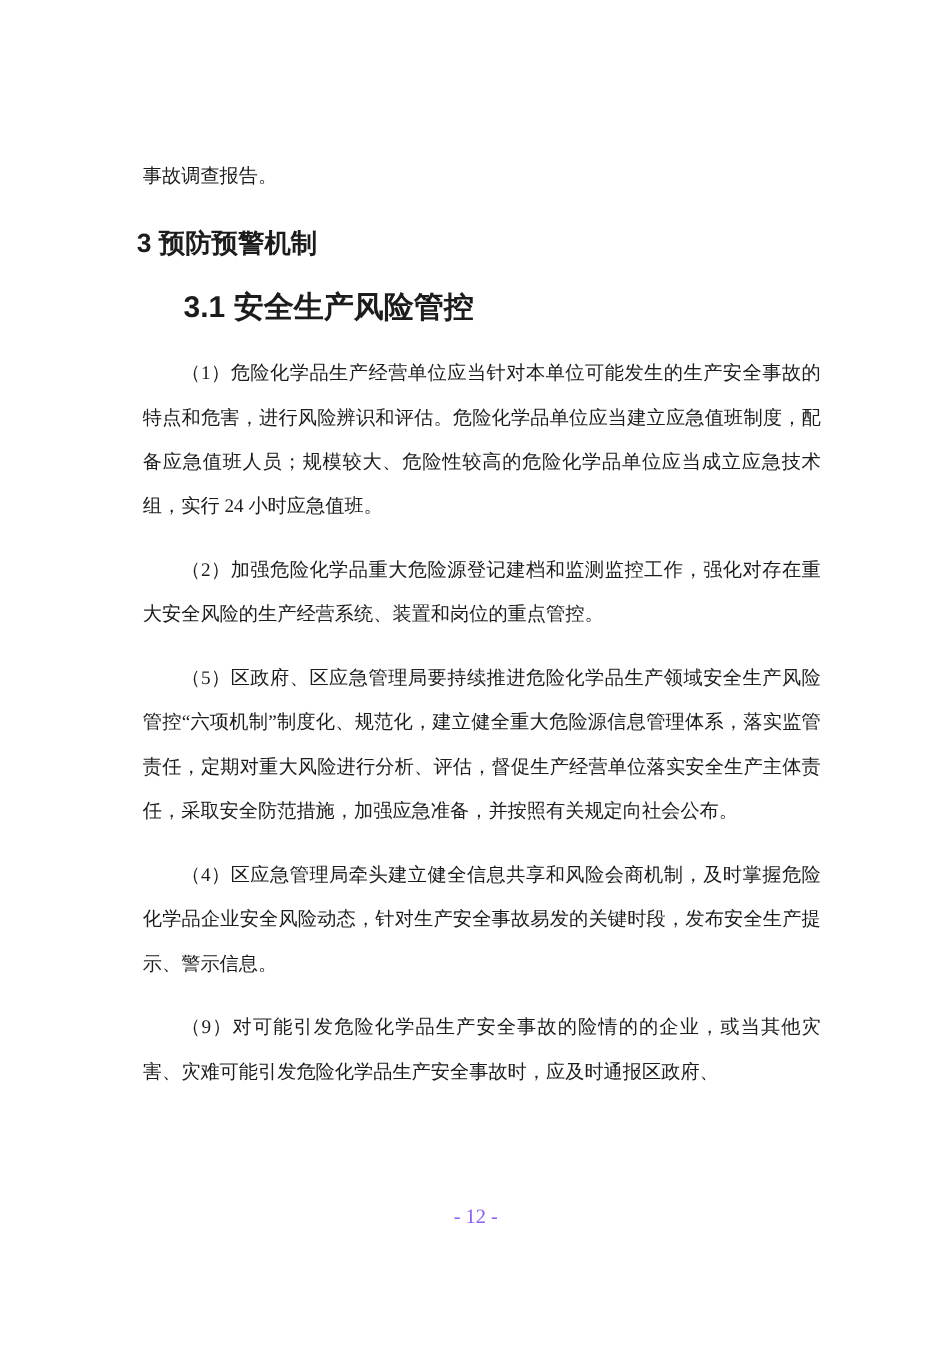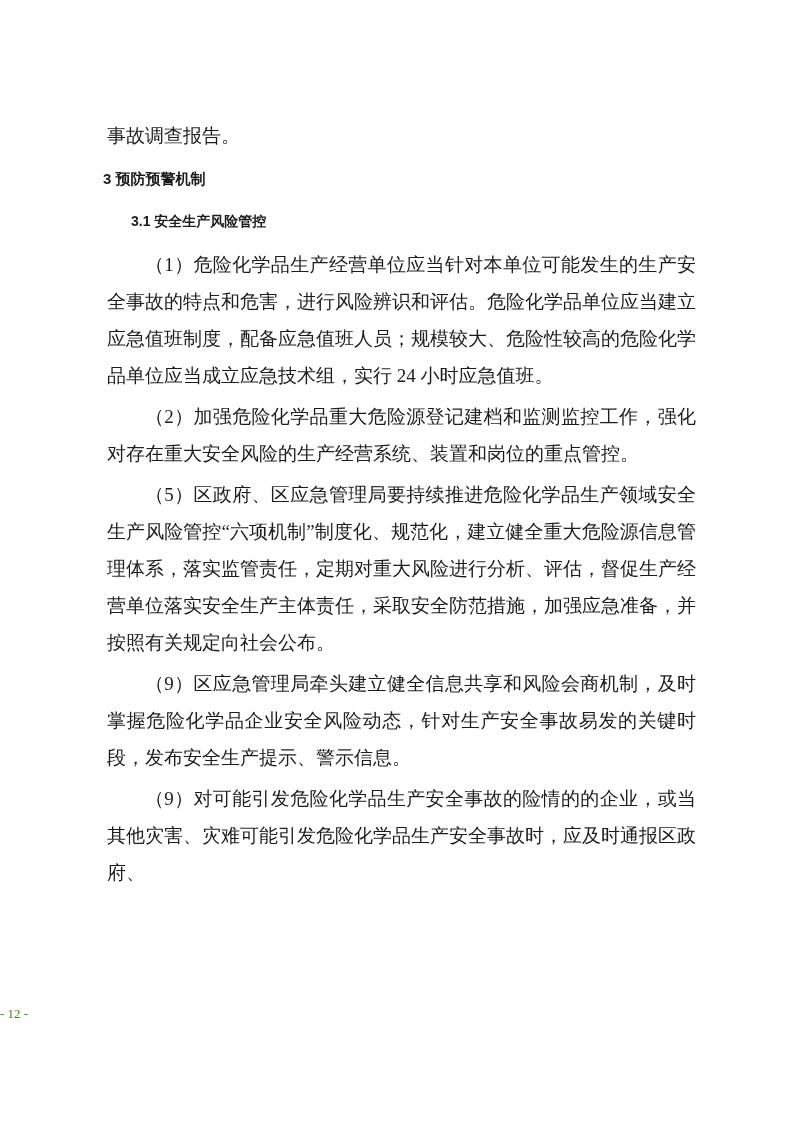--- a/index.html
+++ b/index.html
@@ -16,66 +16,66 @@
     color: #1c1c1c;
     font-family: "Liberation Serif", "DejaVu Serif", serif;
   }
   .content {
     position: absolute;
     left: 103px;
     top: 113px;
     width: 597px;
   }
   .para {
-    margin: 4px;
-    font-size: 19px;
+    margin: 16px;
+    font-size: 16px;
     line-height: 37px;
     text-align: justify;
     text-justify: inter-ideograph;
     text-indent: 2em;
     word-break: break-all;
   }
   .para.no-indent {
     text-indent: 0;
   }
   .h1 {
-    margin: 0;
+    margin: 11px;
     font-family: "Liberation Sans", "DejaVu Sans", sans-serif;
     font-weight: bold;
-    font-size: 15px;
+    font-size: 22px;
     line-height: 42px;
     text-indent: 0;
   }
   .h2 {
     margin: 0;
     font-family: "Liberation Sans", "DejaVu Sans", sans-serif;
     font-weight: bold;
-    font-size: 14px;
+    font-size: 25px;
     line-height: 42px;
     text-indent: 2em;
   }
   .footer {
     position: absolute;
     left: 0;
     top: 1002px;
     width: 100%;
-    text-align: left;
-    font-size: 13px;
+    text-align: center;
+    font-size: 17px;
     line-height: 24px;
-    color: #4d7c0f;
+    color: #8b5cf6;
   }
 </style>
 </head>
 <body>
 
 <div class="page">
   <div class="content">
     <p class="para no-indent">事故调查报告。</p>
     <h2 class="h1">3 预防预警机制</h2>
     <h3 class="h2">3.1 安全生产风险管控</h3>
     <p class="para">（1）危险化学品生产经营单位应当针对本单位可能发生的生产安全事故的特点和危害，进行风险辨识和评估。危险化学品单位应当建立应急值班制度，配备应急值班人员；规模较大、危险性较高的危险化学品单位应当成立应急技术组，实行 24 小时应急值班。</p>
     <p class="para">（2）加强危险化学品重大危险源登记建档和监测监控工作，强化对存在重大安全风险的生产经营系统、装置和岗位的重点管控。</p>
     <p class="para">（5）区政府、区应急管理局要持续推进危险化学品生产领域安全生产风险管控“六项机制”制度化、规范化，建立健全重大危险源信息管理体系，落实监管责任，定期对重大风险进行分析、评估，督促生产经营单位落实安全生产主体责任，采取安全防范措施，加强应急准备，并按照有关规定向社会公布。</p>
-    <p class="para">（9）区应急管理局牵头建立健全信息共享和风险会商机制，及时掌握危险化学品企业安全风险动态，针对生产安全事故易发的关键时段，发布安全生产提示、警示信息。</p>
+    <p class="para">（4）区应急管理局牵头建立健全信息共享和风险会商机制，及时掌握危险化学品企业安全风险动态，针对生产安全事故易发的关键时段，发布安全生产提示、警示信息。</p>
     <p class="para">（9）对可能引发危险化学品生产安全事故的险情的的企业，或当其他灾害、灾难可能引发危险化学品生产安全事故时，应及时通报区政府、</p>
   </div>
   <div class="footer">- 12 -</div>
 </div>
 
 </body></html>

